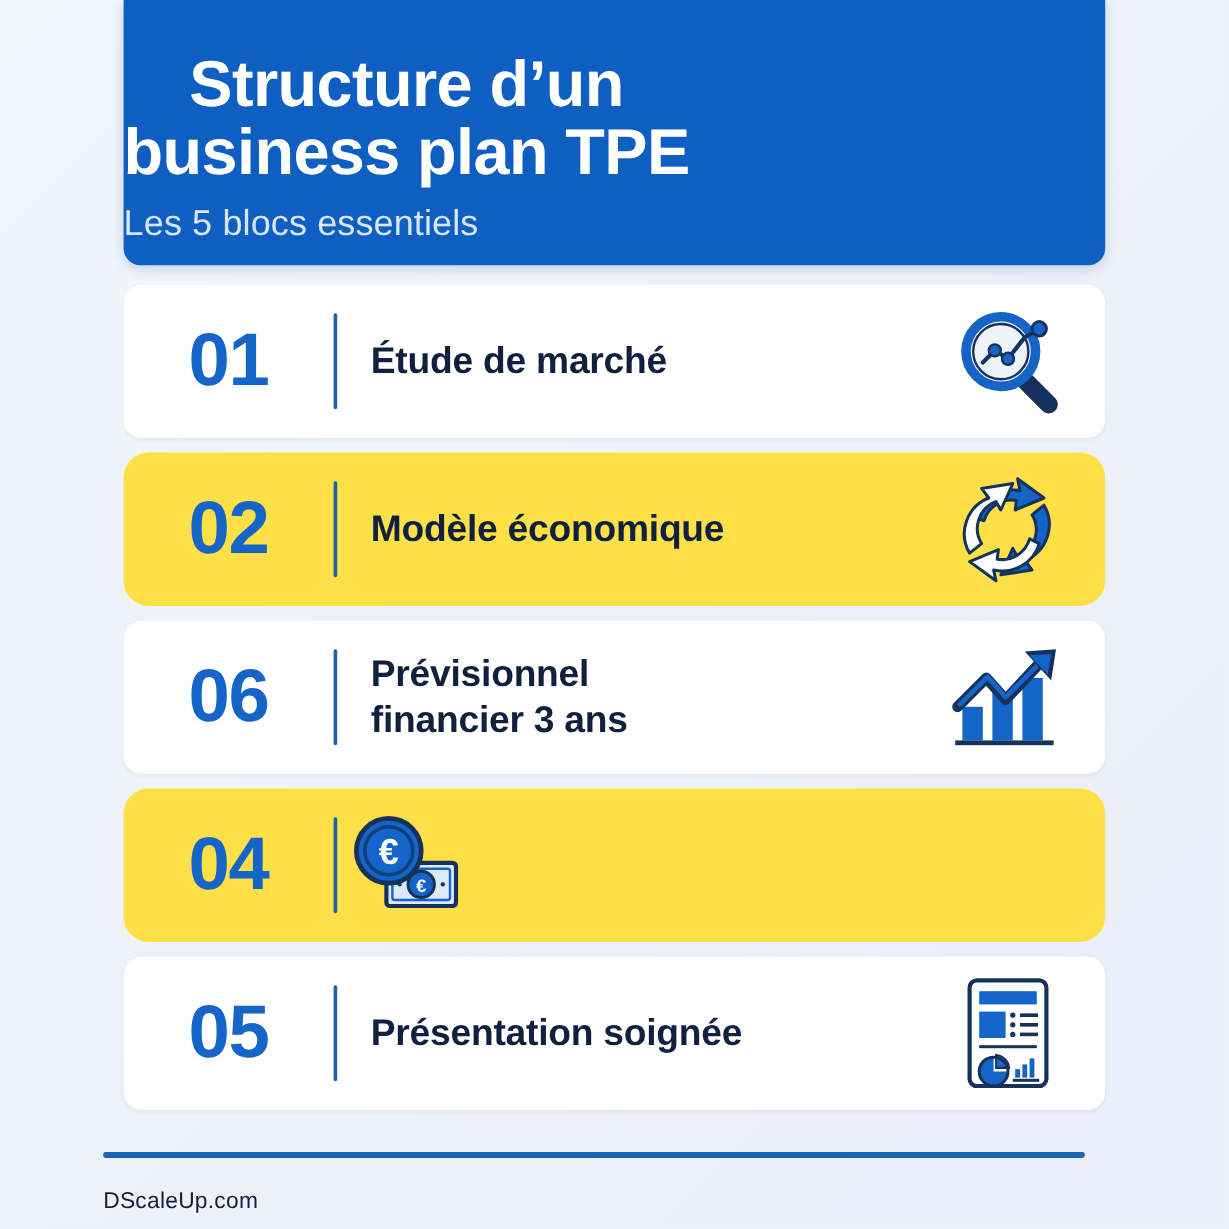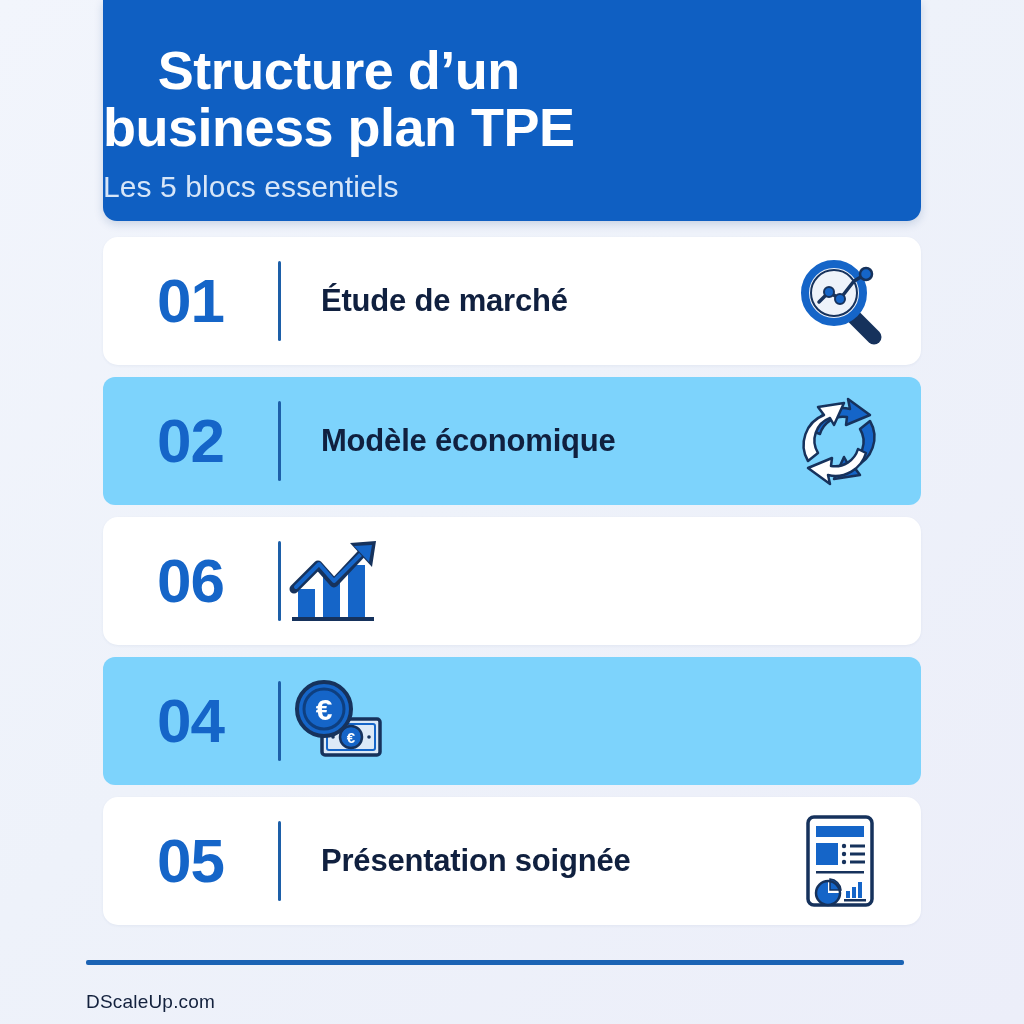--- a/index.html
+++ b/index.html
@@ -73,42 +73,43 @@
     align-items: center;
     box-sizing: border-box;
     padding: 0 26px 0 0;
   }
   .row.light {
     background: #ffffff;
     box-shadow: 0 1px 3px rgba(30, 60, 120, 0.06);
     border-radius: 15px;
   }
   .row.tinted {
-    background: #7dd3fc;
+    background: #fde047;
+    border-radius: 21px;
   }
   .row-number {
     width: 175px;
     flex: 0 0 175px;
     text-align: center;
     color: #1565c8;
     font-size: 62px;
     font-weight: bold;
     letter-spacing: -1px;
     line-height: 1;
   }
   .row-divider {
     width: 3px;
     height: 80px;
     background: #1d5fa8;
     flex: 0 0 3px;
     border-radius: 2px;
   }
   .row-label {
     flex: 1 1 auto;
-    padding-left: 40px;
+    padding-left: 28px;
     color: #10203f;
     font-size: 31px;
     font-weight: bold;
     line-height: 38px;
     white-space: pre-line;
     letter-spacing: -0.2px;
   }
   .row-icon {
     flex: 0 0 110px;
     width: 110px;
@@ -189,20 +190,22 @@
           <path d="M76 62 A32 32 0 0 1 38 84 L40 93 L18 77 L42 67 L41 75 A24 24 0 0 0 68 58 Z" fill="#ffffff" stroke="#16325c" stroke-width="2.5" stroke-linejoin="round"></path>
 
           <path d="M18 70 A32 32 0 0 1 34 24 L28 16 L54 12 L44 34 L40 27 A24 24 0 0 0 28 62 Z" fill="#ffffff" stroke="#16325c" stroke-width="2.5" stroke-linejoin="round"></path>
         </svg>
       </div>
     </div>
 
     <div class="row light">
       <div class="row-number">06</div>
       <div class="row-divider"></div>
+      <div class="row-label">Prévisionnel
+financier 3 ans</div>
       <div class="row-icon">
         <svg width="100" height="100" viewBox="0 0 100 100">
           <rect x="12" y="58" width="17" height="28" fill="#1565c8"></rect>
           <rect x="37" y="46" width="17" height="40" fill="#1565c8"></rect>
           <rect x="62" y="34" width="17" height="52" fill="#1565c8"></rect>
           <rect x="6" y="86" width="82" height="4" fill="#16325c"></rect>
           <polyline points="8,58 32,34 48,52 78,20" fill="none" stroke="#16325c" stroke-width="9" stroke-linejoin="round" stroke-linecap="round"></polyline>
           <polyline points="10,56 33,33 48,50 77,21" fill="none" stroke="#1565c8" stroke-width="4" stroke-linejoin="round" stroke-linecap="round"></polyline>
           <path d="M64 12 L90 10 L86 36 Z" fill="#16325c"></path>
           <path d="M68 15 L86 14 L83 31 Z" fill="#1565c8"></path>

